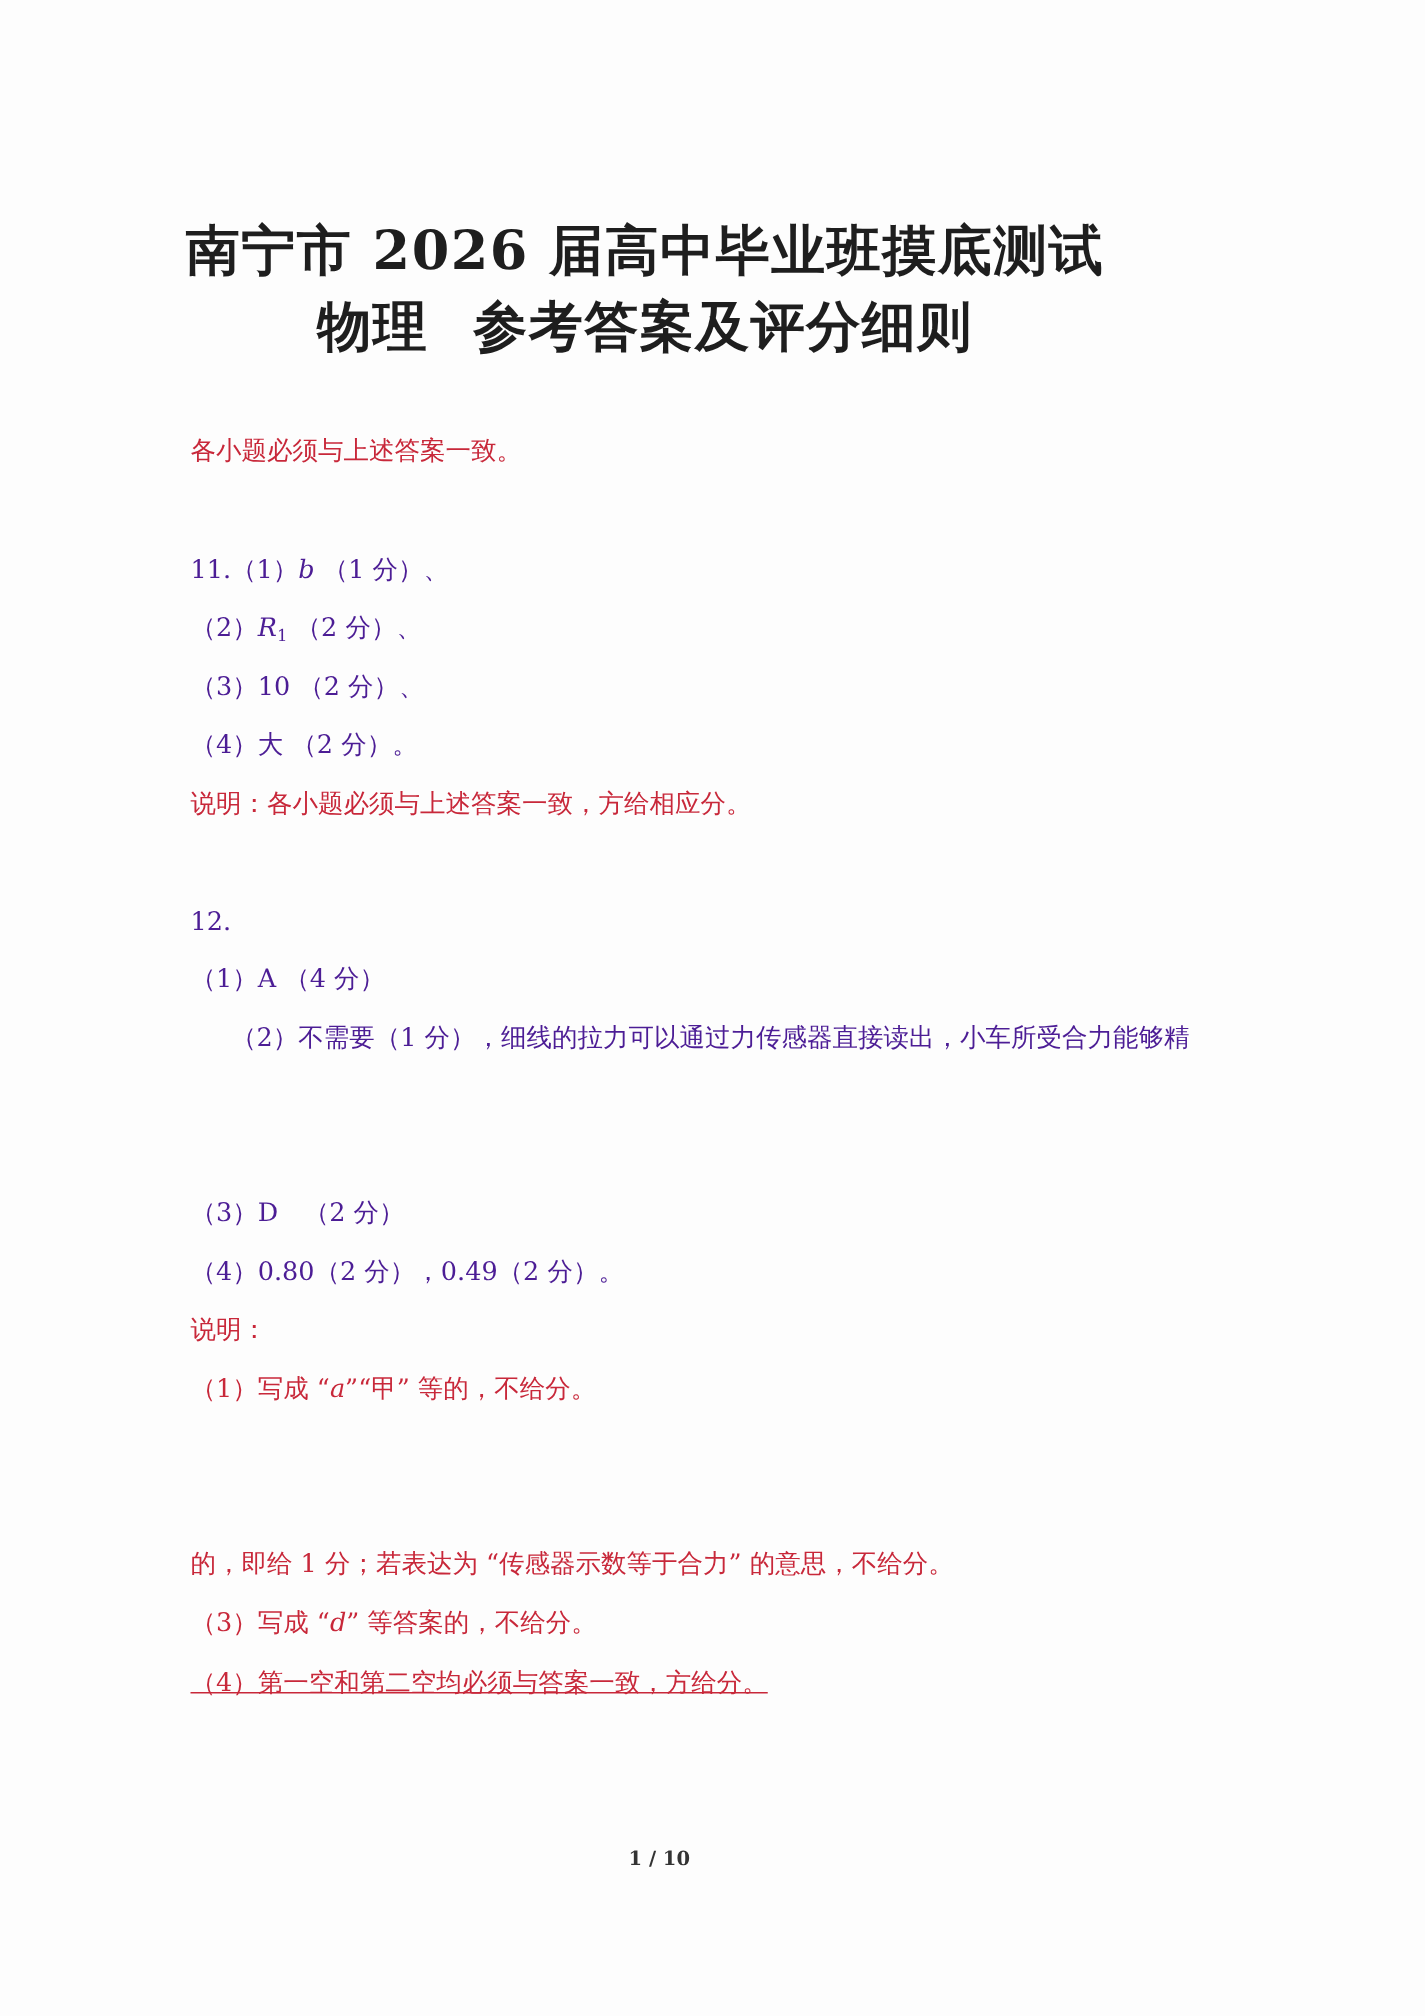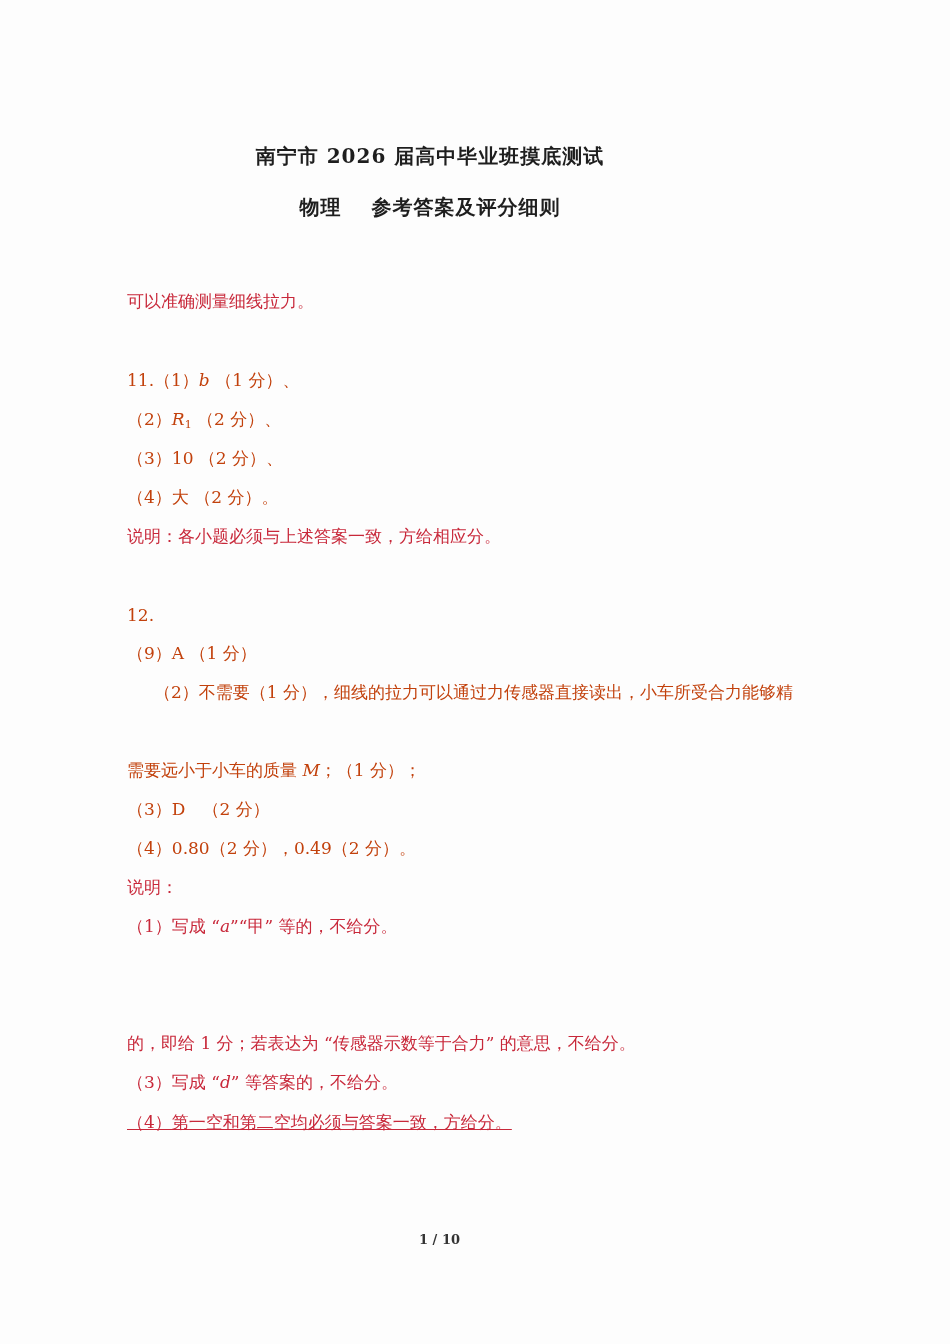--- a/index.html
+++ b/index.html
@@ -21,36 +21,36 @@
     width: 950px;
     height: 1344px;
     background: #fdfdfd;
   }
   .title {
     position: absolute;
     left: 0;
     width: 860px;
     text-align: center;
     font-weight: bold;
-    font-size: 20px;
+    font-size: 36px;
     color: #1e1e1e;
     letter-spacing: 1px;
   }
   .title.t1 { top: 143px; }
   .title.t2 { top: 194px; }
   .title .gap { display: inline-block; width: 30px; }
   .line {
     position: absolute;
     left: 127px;
     font-size: 17px;
     white-space: nowrap;
     line-height: 24px;
   }
   .red { color: #c8283a; }
-  .black { color: #c2410c; }
+  .black { color: #4c1d95; }
   .it { font-style: italic; }
   sub { font-size: 11px; vertical-align: -3px; }
   .footer {
     position: absolute;
     top: 1232px;
     left: 0;
     width: 879px;
     text-align: center;
     font-size: 13px;
     font-weight: bold;
@@ -62,42 +62,39 @@
 
 <div class="page">
 
   <div class="title t1">
     <span>南宁市 2026 届高中毕业班摸底测试</span>
   </div>
   <div class="title t2">
     <span>物理</span><span class="gap"></span><span>参考答案及评分细则</span>
   </div>
 
-  <div class="line red" style="top:289px;">可以准确测量细线拉力。</div>
+  <div class="line red" style="top:289px;">各小题必须与上述答案一致。</div>
 
   <div class="line black" style="top:368px;">
     <span>11.（1）</span><span class="it">b</span>&nbsp;<span>（1 分）、</span>
   </div>
   <div class="line black" style="top:407px;">
     <span>（2）</span><span class="it">R</span><sub>1</sub>&nbsp;<span>（2 分）、</span>
   </div>
   <div class="line black" style="top:446px;">
     <span>（3）10</span>&nbsp;<span>（2 分）、</span>
   </div>
   <div class="line black" style="top:485px;">
     <span>（4）大</span>&nbsp;<span>（2 分）。</span>
   </div>
   <div class="line red" style="top:524px;">说明：各小题必须与上述答案一致，方给相应分。</div>
 
   <div class="line black" style="top:603px;">12.</div>
-  <div class="line black" style="top:641px;">（9）A （1 分）</div>
+  <div class="line black" style="top:641px;">（1）A （4 分）</div>
   <div class="line black" style="top:680px;margin-left:27px;">（2）不需要（1 分），细线的拉力可以通过力传感器直接读出，小车所受合力能够精</div>
-  <div class="line black" style="top:758px;">
-    <span>需要远小于小车的质量</span>&nbsp;<span class="it">M</span><span>；（1 分）；</span>
-  </div>
   <div class="line black" style="top:797px;">（3）D　（2 分）</div>
   <div class="line black" style="top:836px;">（4）0.80（2 分），0.49（2 分）。</div>
 
   <div class="line red" style="top:875px;">说明：</div>
   <div class="line red" style="top:914px;">
     <span>（1）写成 “</span><span class="it">a</span><span>”“甲” 等的，不给分。</span>
   </div>
   <div class="line red" style="top:1031px;">的，即给 1 分；若表达为 “传感器示数等于合力” 的意思，不给分。</div>
   <div class="line red" style="top:1070px;">
     <span>（3）写成 “</span><span class="it">d</span><span>” 等答案的，不给分。</span>

